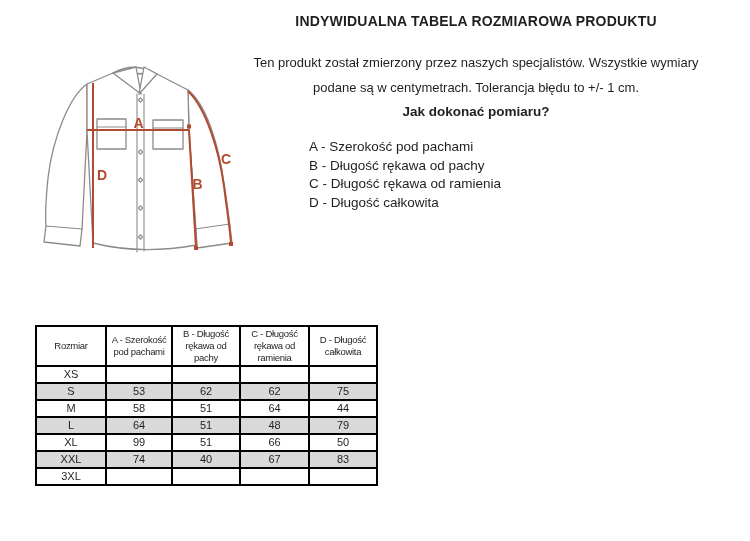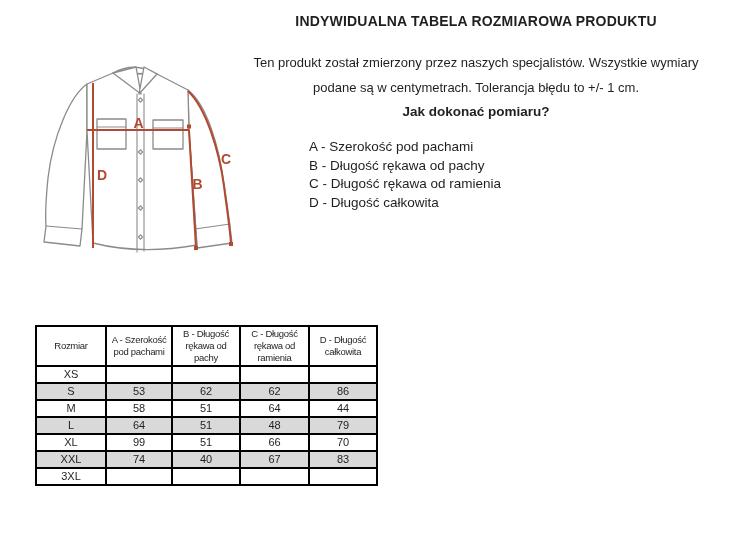--- a/index.html
+++ b/index.html
@@ -150,42 +150,42 @@
           <td></td>
           <td></td>
           <td></td>
           <td></td>
         </tr>
         <tr class="shaded">
           <td>S</td>
           <td>53</td>
           <td>62</td>
           <td>62</td>
-          <td>86</td>
+          <td>75</td>
         </tr>
         <tr>
           <td>M</td>
           <td>58</td>
           <td>51</td>
           <td>64</td>
           <td>44</td>
         </tr>
         <tr class="shaded">
           <td>L</td>
           <td>64</td>
           <td>51</td>
           <td>48</td>
           <td>79</td>
         </tr>
         <tr>
           <td>XL</td>
           <td>99</td>
           <td>51</td>
           <td>66</td>
-          <td>70</td>
+          <td>50</td>
         </tr>
         <tr class="shaded">
           <td>XXL</td>
           <td>74</td>
           <td>40</td>
           <td>67</td>
           <td>83</td>
         </tr>
         <tr>
           <td>3XL</td>

